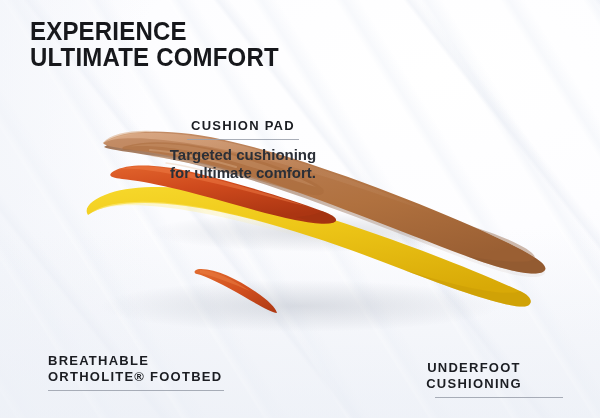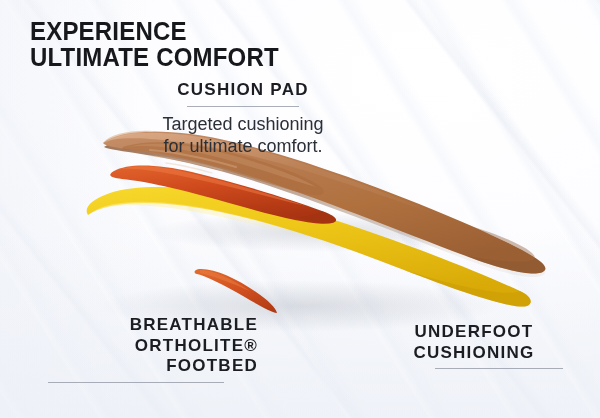--- a/index.html
+++ b/index.html
@@ -75,54 +75,55 @@
     text-transform: uppercase;
     transform: scaleX(0.96);
     transform-origin: left top;
     white-space: pre-line;
   }
 
   
   .callout { position: absolute; }
   .callout .c-title {
     color: #1b1d22;
-    font-size: 17px;
+    font-size: 13px;
     font-weight: 700;
     letter-spacing: 1.25px;
     line-height: 1.22;
     text-transform: uppercase;
     white-space: pre-line;
+    margin-top: 38px;
   }
   .callout .c-rule {
     height: 1px;
     background: #9aa0ab;
     margin: 5px 0 6px 0;
     opacity: .85;
   }
   .callout .c-body {
     color: #2b2f37;
-    font-size: 18px;
+    font-size: 15px;
     line-height: 1.24;
-    font-weight: 400;
+    font-weight: 700;
     white-space: pre-line;
   }
 
   .callout--cushion {
     left: 148px;
     top: 80px;
     width: 190px;
     text-align: center;
   }
   .callout--cushion .c-rule { width: 112px; margin-left: auto; margin-right: auto; }
 
   .callout--footbed {
     left: 48px;
     top: 315px;
     width: 210px;
-    text-align: right;
+    text-align: left;
   }
   .callout--footbed .c-rule { width: 176px; }
 
   .callout--underfoot {
     left: 385px;
     top: 322px;
     width: 178px;
     text-align: center;
   }
   .callout--underfoot .c-rule { width: 128px; margin-left: auto; }

